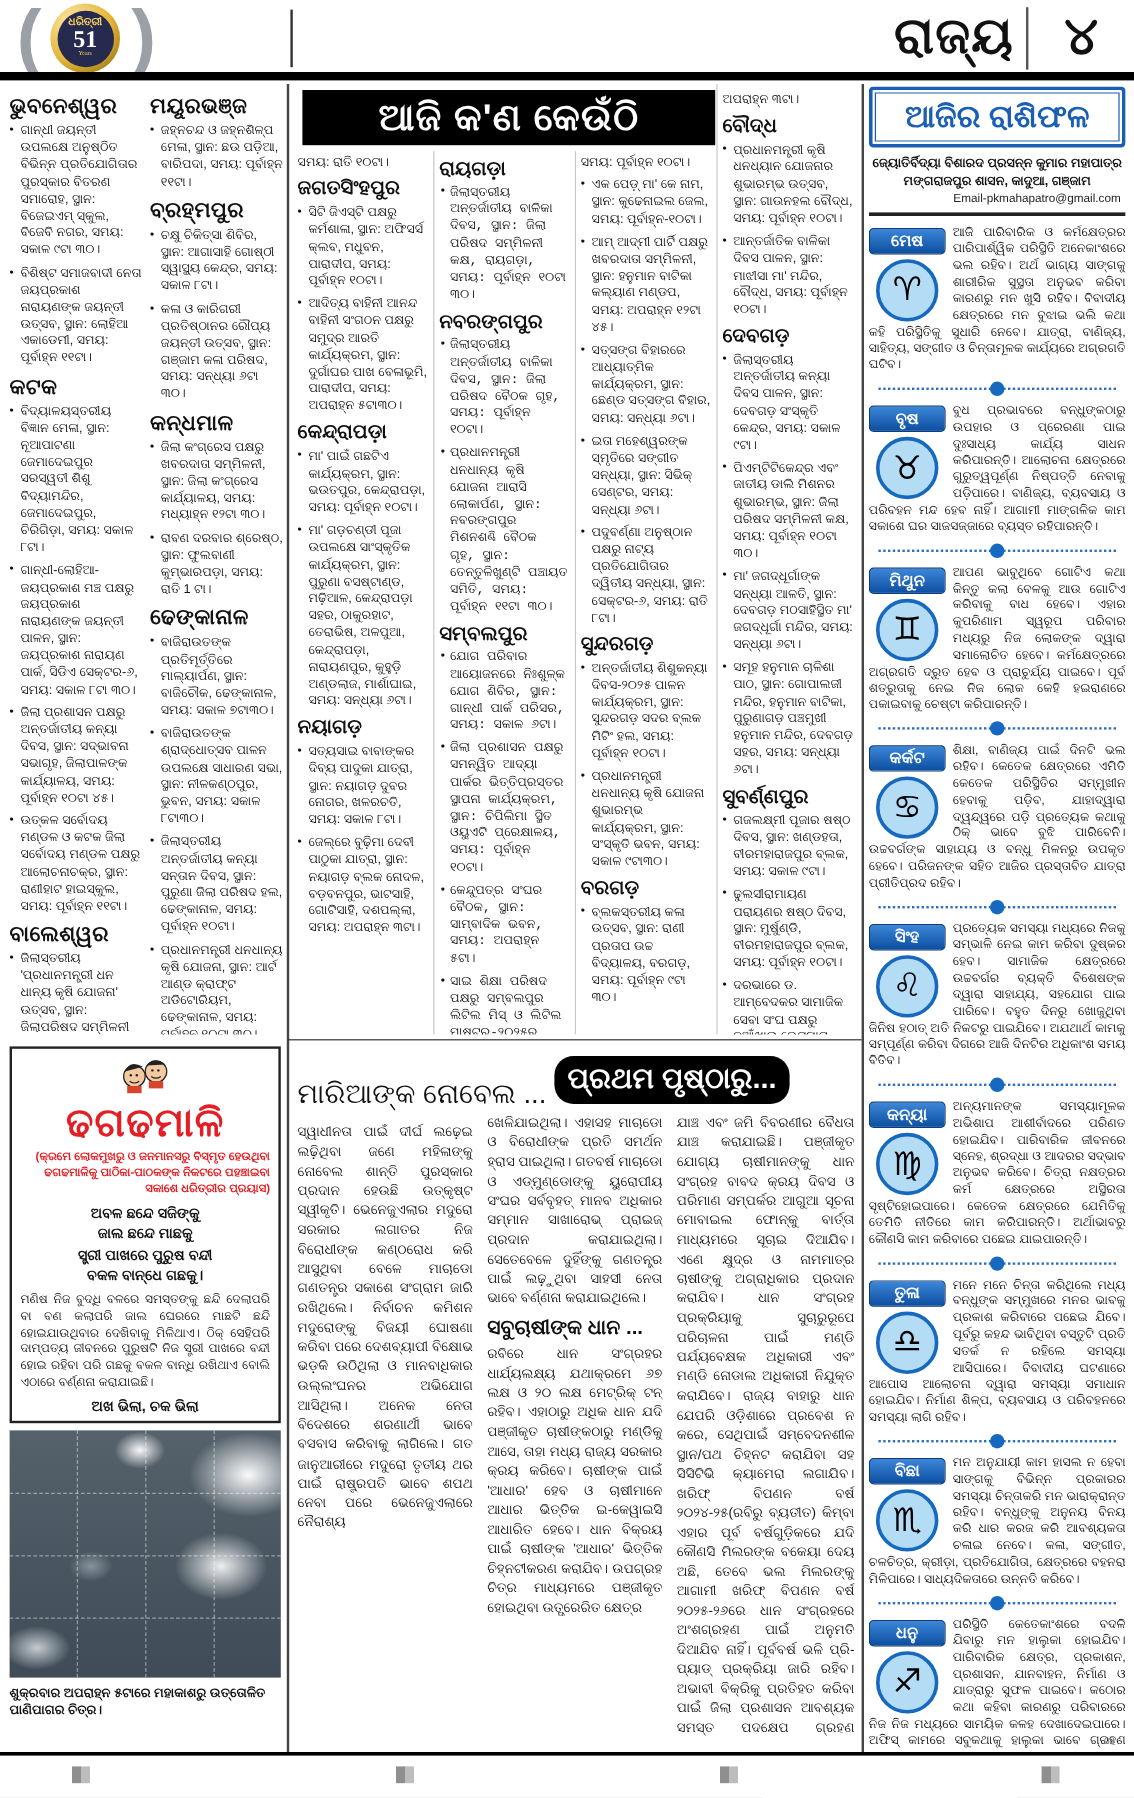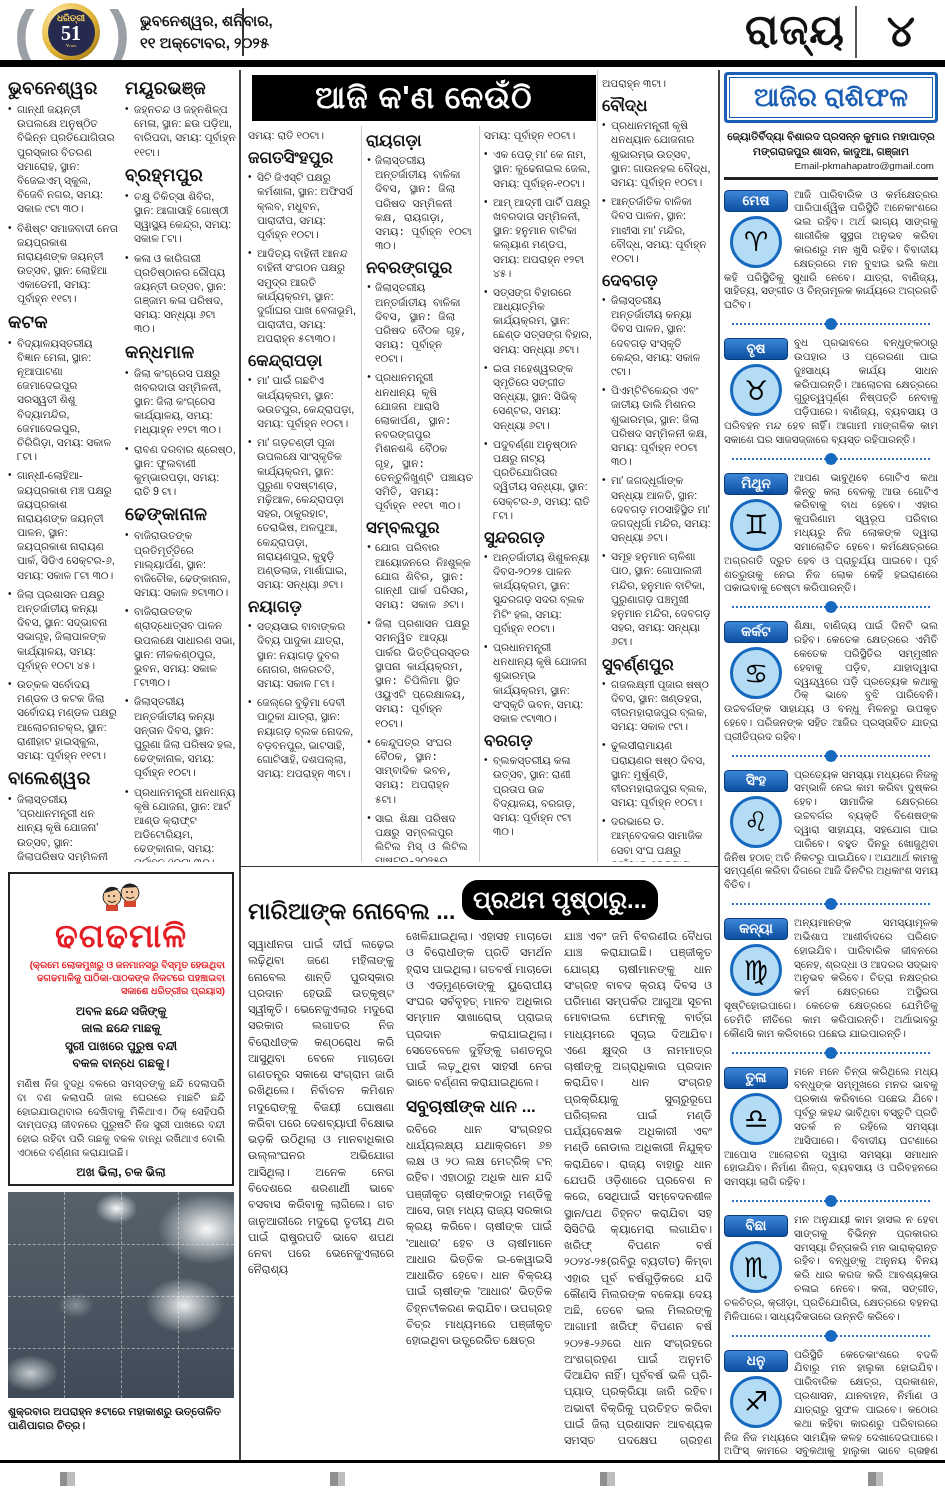--- a/index.html
+++ b/index.html
@@ -66,21 +66,21 @@
       radial-gradient(55px 40px at 78% 55%,rgba(255,255,255,.9),rgba(255,255,255,0) 70%),
       radial-gradient(30px 22px at 48% 8%,rgba(255,255,255,.95),rgba(255,255,255,0) 70%),
       radial-gradient(40px 26px at 10% 88%,rgba(230,235,238,.8),rgba(255,255,255,0) 70%),
       radial-gradient(26px 18px at 30% 55%,rgba(210,220,226,.45),rgba(255,255,255,0) 70%),
       linear-gradient(#55626c,#3f4c57);}
   .sat .grid-v{position:absolute;top:0;bottom:0;width:0;border-left:1px dashed rgba(255,255,255,.45);}
   .sat .grid-h{position:absolute;left:0;right:0;height:0;border-top:1px dashed rgba(255,255,255,.45);}
   .sat-cap{position:absolute;left:8px;top:1404px;width:226px;font-size:10.8px;font-weight:bold;line-height:1.3;}
   
   .bm-hline{position:absolute;left:240px;top:866px;width:478px;height:1px;background:#333;}
-  .maria-title{position:absolute;left:248px;top:898px;width:210px;font-size:23px;font-weight:bold;}
+  .maria-title{position:absolute;left:248px;top:898px;width:210px;font-size:23px;font-weight:normal;}
   .fp-box{position:absolute;left:462px;top:880px;width:196px;height:40px;background:#000;color:#fff;
     font-size:24px;font-weight:bold;text-align:center;line-height:40px;border-radius:16px;}
   .bm-col{position:absolute;top:936px;height:520px;overflow:hidden;}
   .bm-col p{font-size:11.3px;line-height:1.44;text-align:justify;margin:0 0 6px 0;}
   .bm-sub{font-size:17px;font-weight:bold;margin:4px 0 4px 0;}
   
   .bot-rule{position:absolute;left:0;top:1460px;width:945px;height:3px;background:#000;}
   .pg-code{position:absolute;left:920px;top:1446px;font-size:8px;color:#777;}
   .regmark{position:absolute;top:1472px;}
   .gray-sq{width:15px;height:14px;background:linear-gradient(90deg,#8f8f8f 50%,#bdbdbd 50%);}
@@ -95,24 +95,20 @@
     <div class="logo">
       <span class="paren l">(</span>
       <span class="paren r">)</span>
       <div class="medal">
         <div class="medal-core">
           <div class="mast">ଧରିତ୍ରୀ</div>
           <div class="num">51</div>
           <div class="yrs">Years</div>
         </div>
       </div>
-    </div>
-    <div class="dateline">
-      <div>ଭୁବନେଶ୍ୱର, ଶନିବାର,</div>
-      <div>୧୧ ଅକ୍ଟୋବର, ୨୦୨୫</div>
     </div>
     <div class="hdr-div"></div>
     <div class="section-title">ରାଜ୍ୟ</div>
     <div class="pg-div"></div>
     <div class="page-num">୪</div>
     <div class="hdr-rule"></div>
   </div>
 
   <div id="left-col-0" class="newscol" style="left:8px;top:72px;width:110px;height:790px;">
       <div class="dist-h">ଭୁବନେଶ୍ୱର</div>
@@ -127,21 +123,21 @@
       <div class="ev">ଜିଲାସ୍ତରୀୟ 'ପ୍ରଧାନମନ୍ତ୍ରୀ ଧନ ଧାନ୍ୟ କୃଷି ଯୋଜନା' ଉତ୍ସବ, ସ୍ଥାନ: ଜିଲାପରିଷଦ ସମ୍ମିଳନୀ କକ୍ଷ, ବାଲେଶ୍ୱର, ସମୟ: ସକାଳ ୯ଟା।</div>
     </div>
   <div id="left-col-1" class="newscol" style="left:125px;top:72px;width:111px;height:790px;">
       <div class="dist-h">ମୟୂରଭଞ୍ଜ</div>
       <div class="ev">ଜହ୍ନଚନ୍ଦ ଓ ଜହ୍ନଶିଳ୍ପ ମେଳା, ସ୍ଥାନ: ଛଉ ପଡ଼ିଆ, ବାରିପଦା, ସମୟ: ପୂର୍ବାହ୍ନ ୧୧ଟା।</div>
       <div class="dist-h">ବ୍ରହ୍ମପୁର</div>
       <div class="ev">ଚକ୍ଷୁ ଚିକିତ୍ସା ଶିବିର, ସ୍ଥାନ: ଆଗାସାହି ଗୋଷ୍ଠୀ ସ୍ୱାସ୍ଥ୍ୟ କେନ୍ଦ୍ର, ସମୟ: ସକାଳ ୮ଟା।</div>
       <div class="ev">କଳା ଓ କାରିଗରୀ ପ୍ରତିଷ୍ଠାନର ରୌପ୍ୟ ଜୟନ୍ତୀ ଉତ୍ସବ, ସ୍ଥାନ: ଗଞ୍ଜାମ କଳା ପରିଷଦ, ସମୟ: ସନ୍ଧ୍ୟା ୬ଟା ୩୦।</div>
       <div class="dist-h">କନ୍ଧମାଳ</div>
       <div class="ev">ଜିଲା କଂଗ୍ରେସ ପକ୍ଷରୁ ଖବରଦାତା ସମ୍ମିଳନୀ, ସ୍ଥାନ: ଜିଲା କଂଗ୍ରେସ କାର୍ଯ୍ୟାଳୟ, ସମୟ: ମଧ୍ୟାହ୍ନ ୧୨ଟା ୩୦।</div>
-      <div class="ev">ରାବଣ ଦରବାର ଶ୍ରେଷ୍ଠ, ସ୍ଥାନ: ଫୁଲବାଣୀ କୁମ୍ଭାରପଡ଼ା, ସମୟ: ରାତି 9 ଟା।</div>
+      <div class="ev">ରାବଣ ଦରବାର ଶ୍ରେଷ୍ଠ, ସ୍ଥାନ: ଫୁଲବାଣୀ କୁମ୍ଭାରପଡ଼ା, ସମୟ: ରାତି 1 ଟା।</div>
       <div class="dist-h">ଢେଙ୍କାନାଳ</div>
       <div class="ev">ବାଜିରାଉତଙ୍କ ପ୍ରତିମୂର୍ତ୍ତିରେ ମାଲ୍ୟାର୍ପଣ, ସ୍ଥାନ: ବାଜିଚୌକ, ଢେଙ୍କାନାଳ, ସମୟ: ସକାଳ ୭ଟା୩୦।</div>
       <div class="ev">ବାଜିରାଉତଙ୍କ ଶ୍ରାଦ୍ଧୋତ୍ସବ ପାଳନ ଉପଲକ୍ଷେ ସାଧାରଣ ସଭା, ସ୍ଥାନ: ନୀଳକଣ୍ଠପୁର, ଭୁବନ, ସମୟ: ସକାଳ ୮ଟା୩୦।</div>
       <div class="ev">ଜିଲାସ୍ତରୀୟ ଅନ୍ତର୍ଜାତୀୟ କନ୍ୟା ସନ୍ତାନ ଦିବସ, ସ୍ଥାନ: ପୁରୁଣା ଜିଲା ପରିଷଦ ହଲ, ଢେଙ୍କାନାଳ, ସମୟ: ପୂର୍ବାହ୍ନ ୧୦ଟା।</div>
       <div class="ev">ପ୍ରଧାନମନ୍ତ୍ରୀ ଧନଧାନ୍ୟ କୃଷି ଯୋଜନା, ସ୍ଥାନ: ଆର୍ଟ ଆଣ୍ଡ କ୍ରାଫ୍ଟ ଅଡିଟୋରିୟମ, ଢେଙ୍କାନାଳ, ସମୟ: ପୂର୍ବାହ୍ନ ୧୦ଟା ୩୦।</div>
     </div>
 
   <div class="vline dark" style="left:239px;top:70px;height:1390px;"></div>
   <div class="vline dark" style="left:718px;top:70px;height:1390px;"></div>
 

